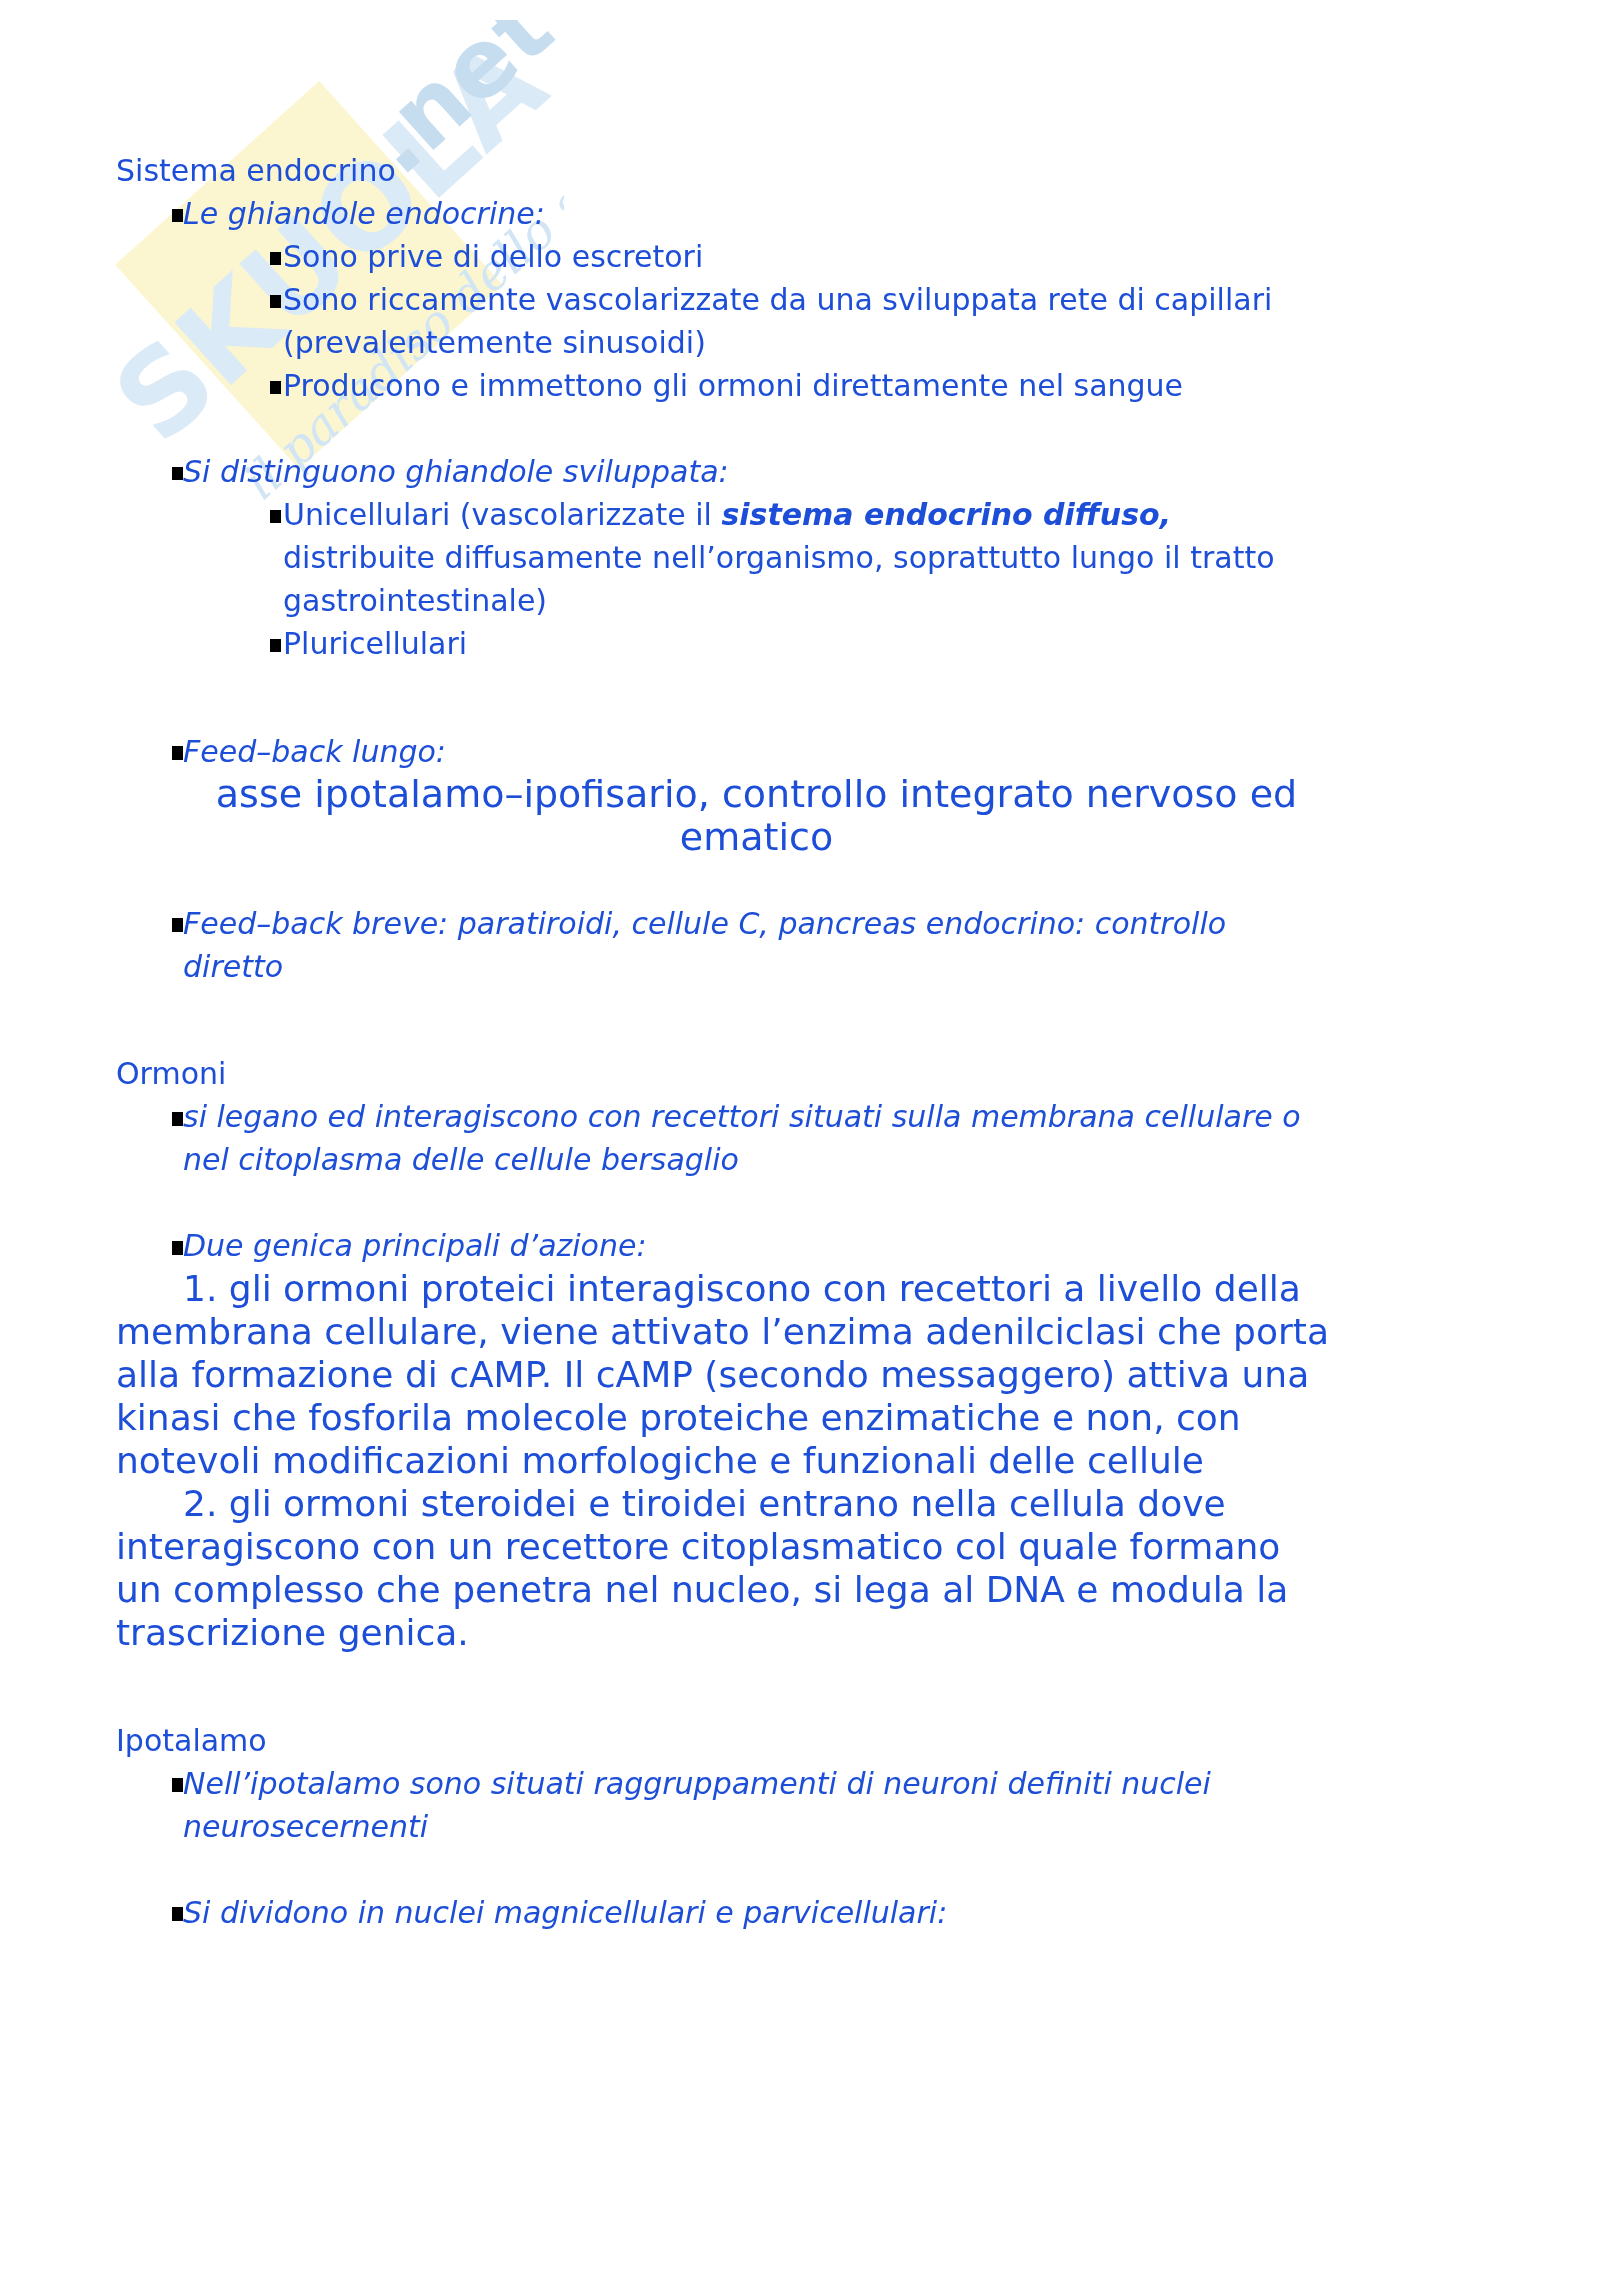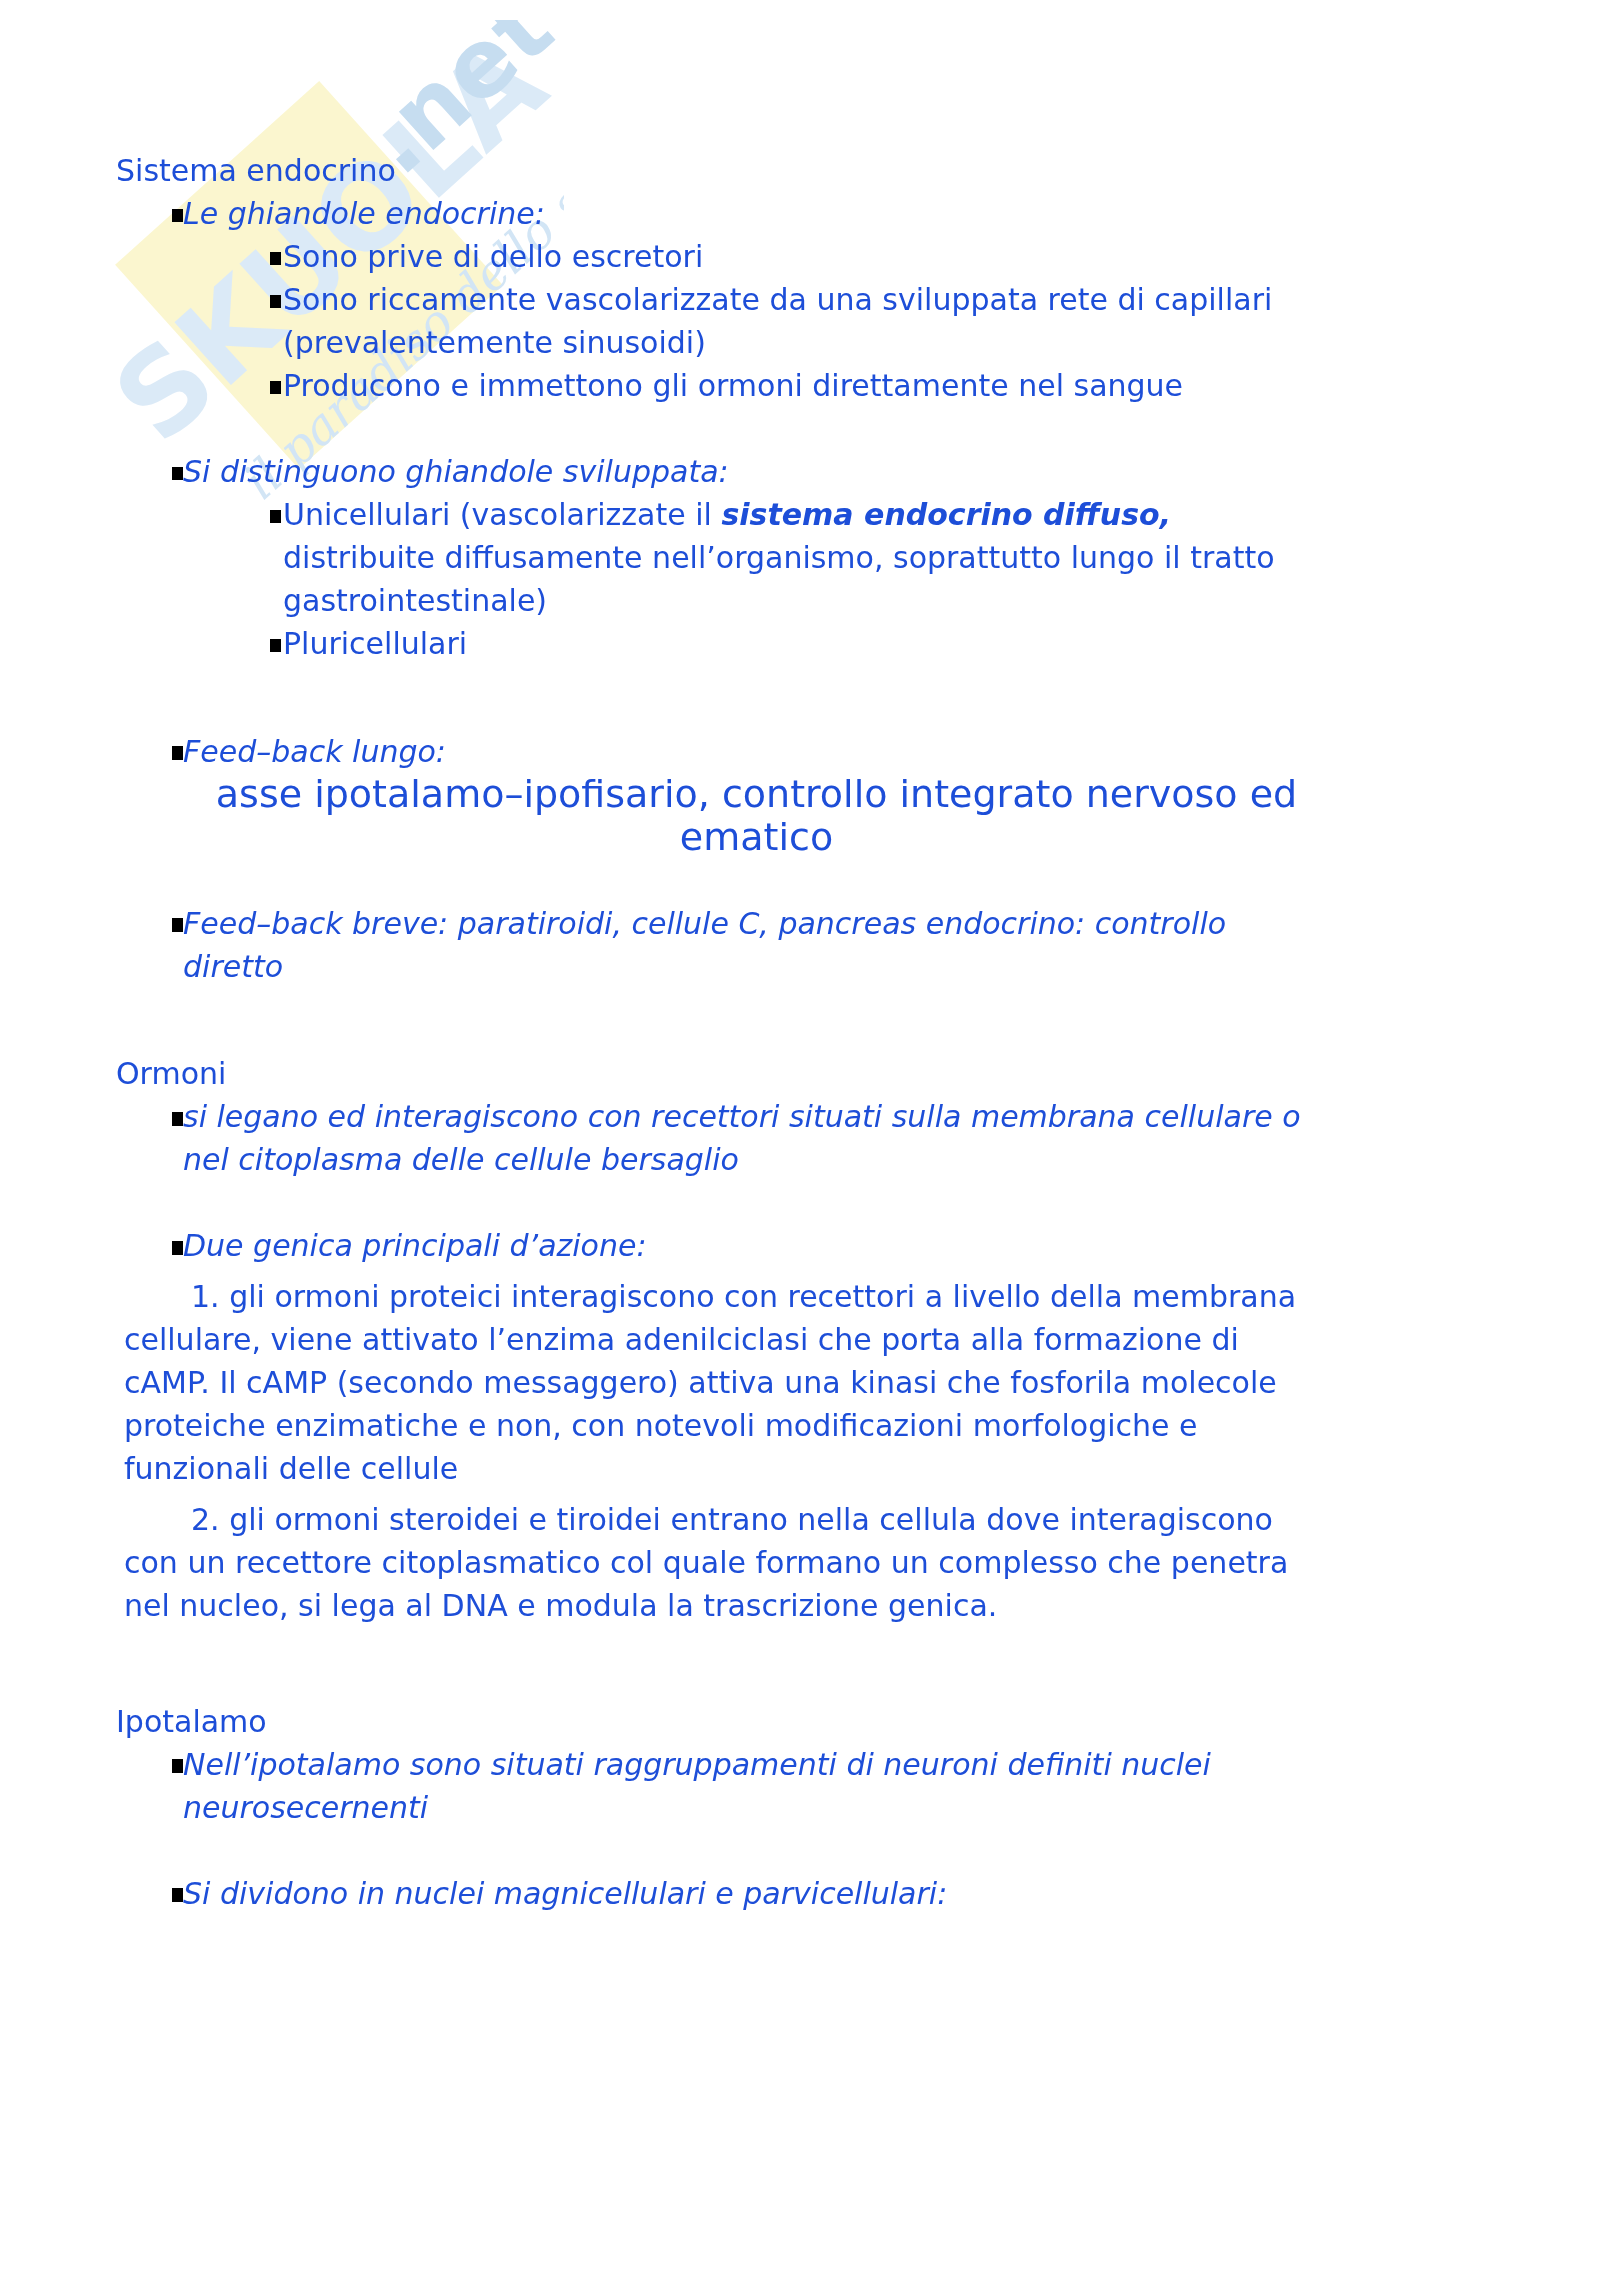--- a/index.html
+++ b/index.html
@@ -95,24 +95,24 @@
     top: 16.7px;
     width: 10.8px;
     height: 13.7px;
   }
 
   
   .cont-l1 { padding-left: 67px; line-height: 43px; font-size: 38px; text-align: center; }
 
   
   .para {
-    font-size: 30px;
+    font-size: 36px;
     line-height: 43px;
     text-indent: 67px;
-    margin: 8px;
+    margin: 0;
     max-width: 1240px;
   }
 
   .spacer-s { height: 21.6px; }
   .spacer-m { height: 43px; }
 
   .bolditalic { font-weight: bold; font-style: italic; }
 
   .wrapbox { max-width: 1250px; }
 </style>

